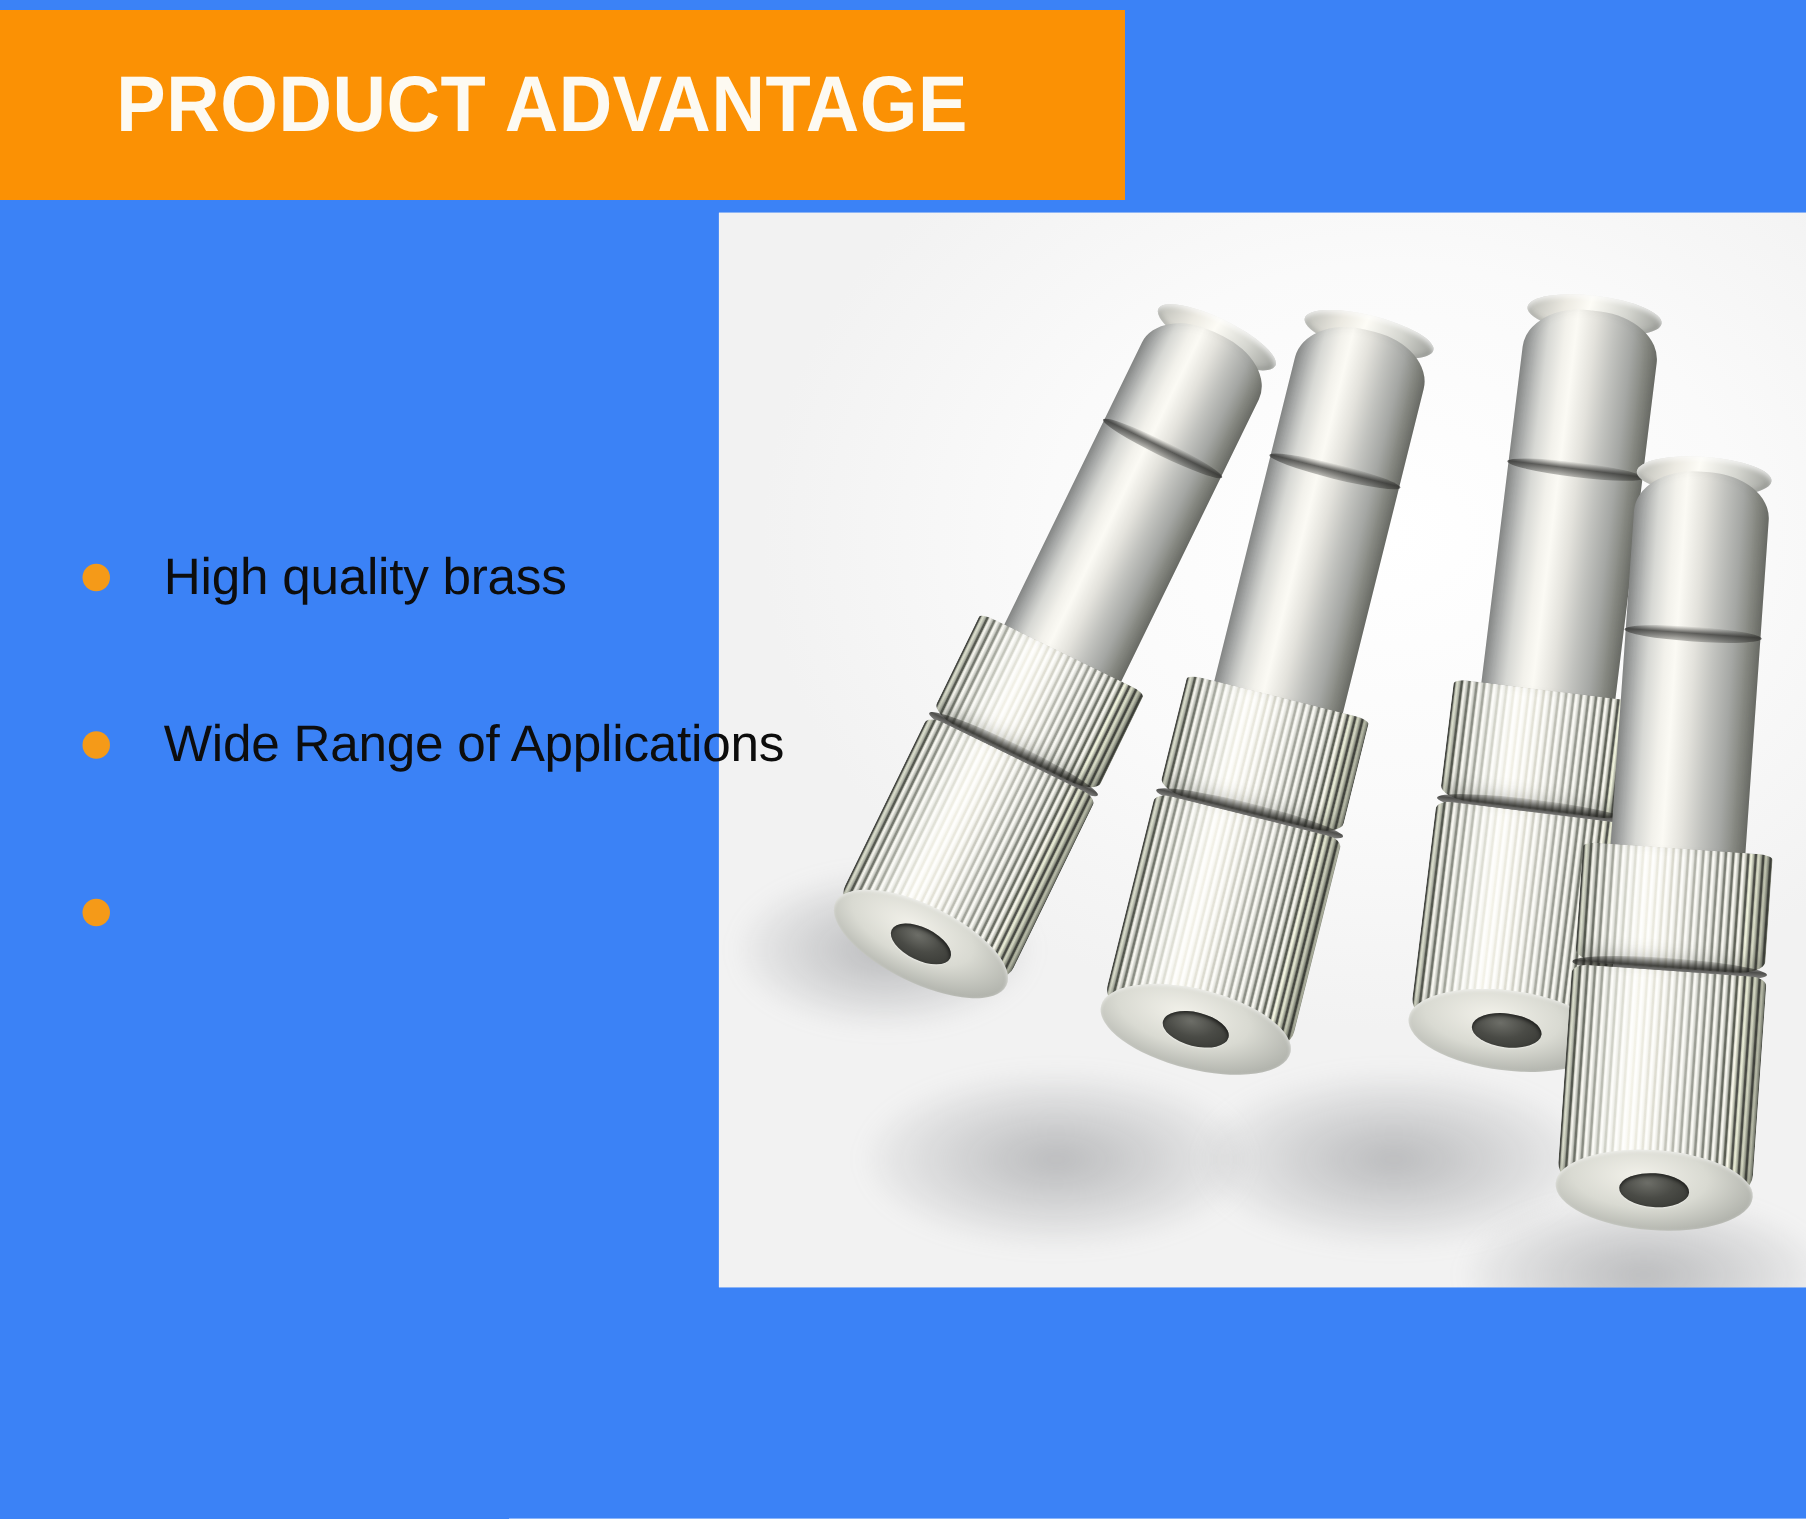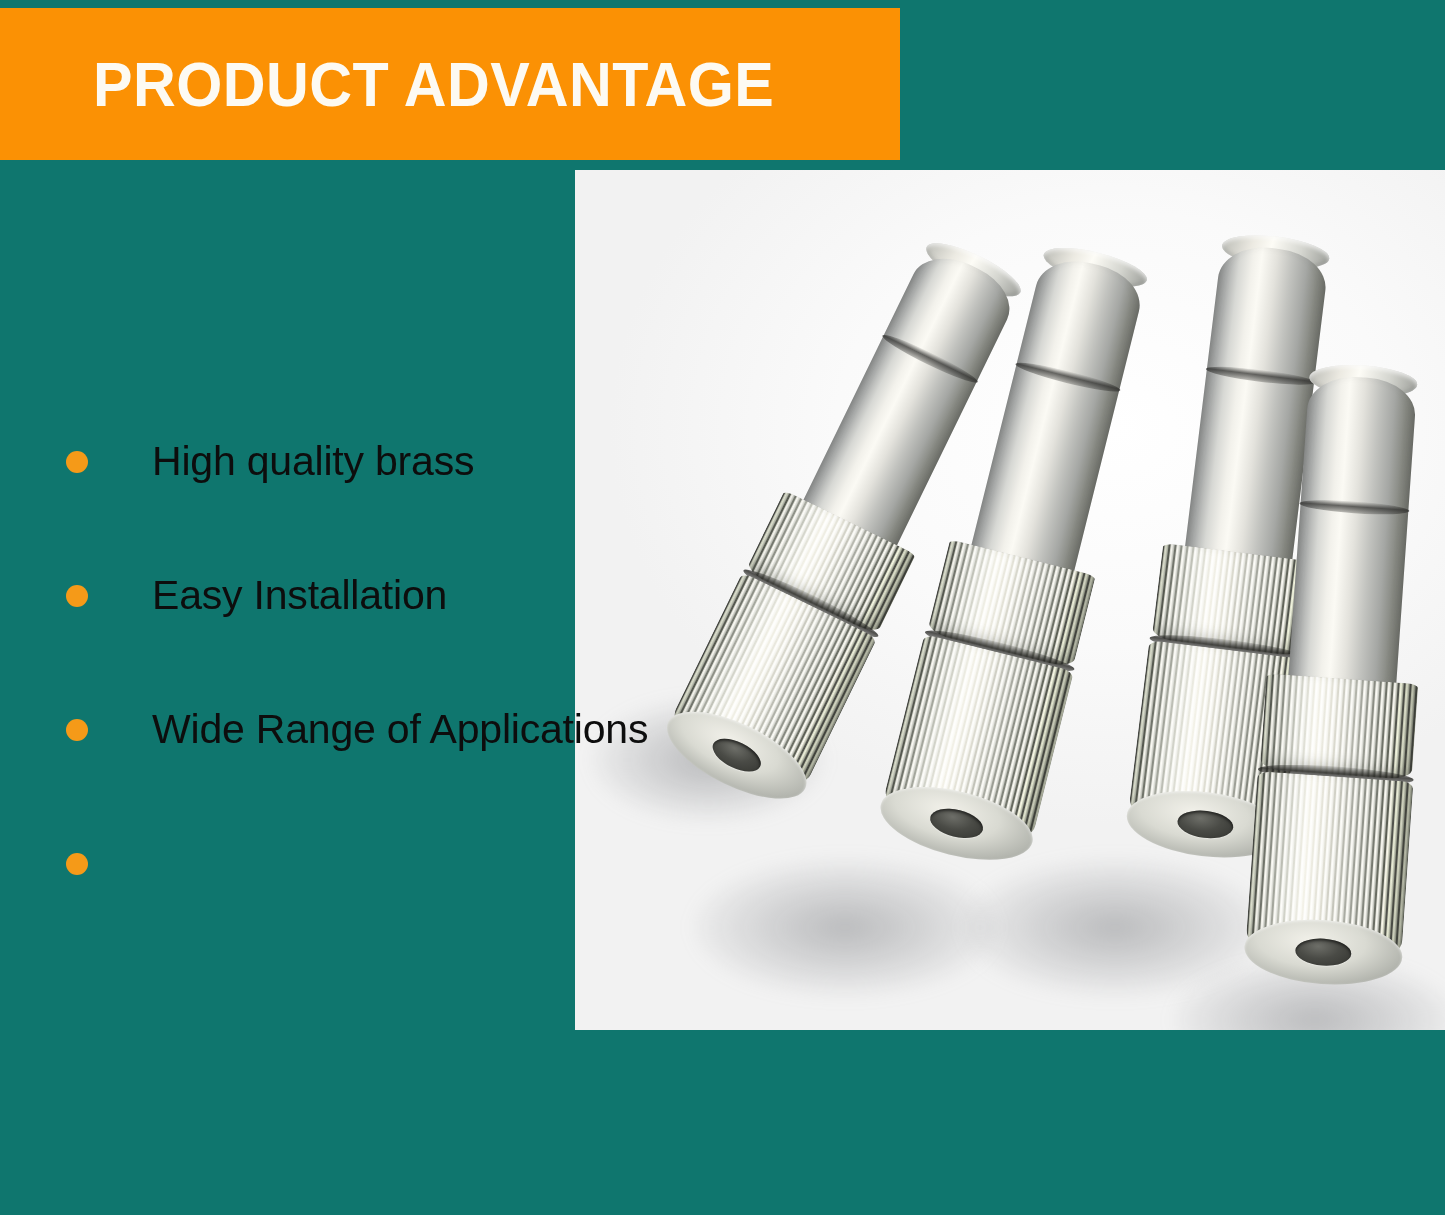--- a/index.html
+++ b/index.html
@@ -7,21 +7,21 @@
     padding: 0;
     background: #ffffff;
   }
   body {
     font-family: "Liberation Sans", sans-serif;
   }
   #page {
     position: relative;
     width: 1445px;
     height: 1215px;
-    background: #0f766e;
+    background: #3b82f6;
     overflow: hidden;
     text-decoration: underline;
   }
 
   
   #header-banner {
     position: absolute;
     left: 0;
     top: 8px;
     width: 900px;
@@ -49,21 +49,20 @@
     position: absolute;
     left: 0;
     top: 395px;
     width: 1000px;
   }
   .feature-row {
     position: relative;
     height: 134px;
     display: flex;
     align-items: center;
-    padding-left: 21px;
   }
   .bullet-dot {
     position: absolute;
     left: 66px;
     width: 22px;
     height: 22px;
     border-radius: 50%;
     background: #f59a18;
   }
   .feature-label {
@@ -269,24 +268,20 @@
   </div>
 
   <div id="feature-list">
 
     <div class="feature-row">
       <span class="bullet-dot"></span>
       <span class="feature-label">High quality brass</span>
     </div>
 
 
-    <div class="feature-row">
-      <span class="bullet-dot"></span>
-      <span class="feature-label">Easy Installation</span>
-    </div>
 
     <div class="feature-row">
       <span class="bullet-dot"></span>
       <span class="feature-label">Wide Range of Applications</span>
     </div>
 
     <div class="feature-row">
       <span class="bullet-dot"></span>
     </div>
 

